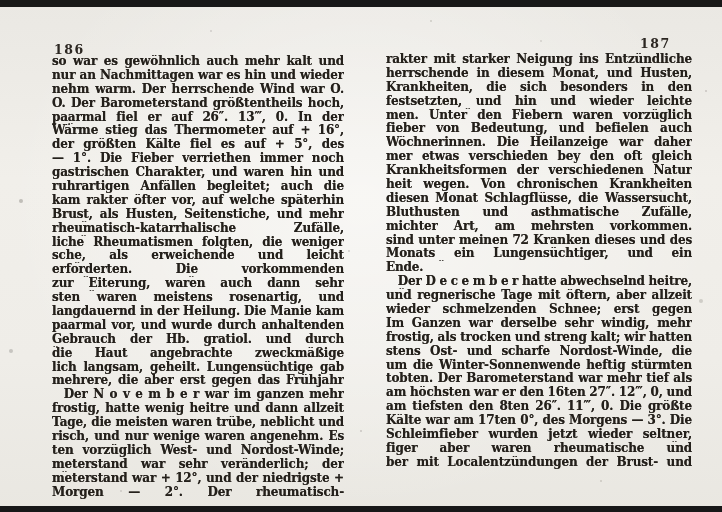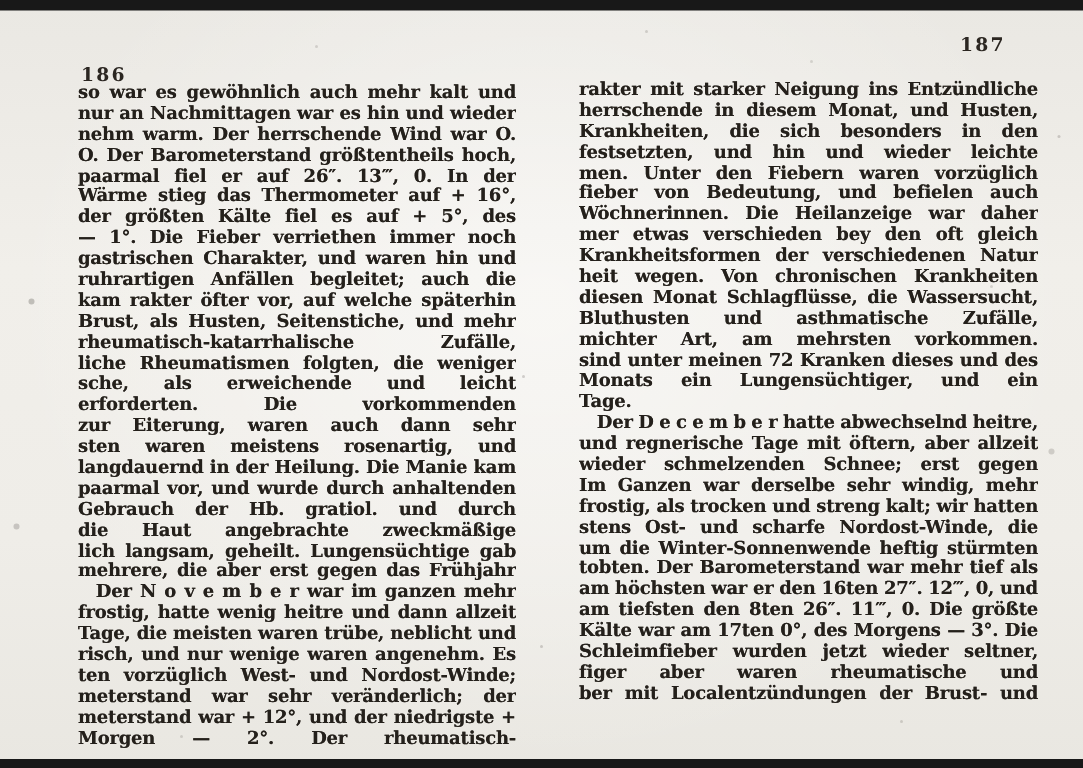--- a/index.html
+++ b/index.html
@@ -11,21 +11,21 @@
     font-family:"DejaVu Serif","Liberation Serif",serif;
     color:#24201b;
   }
   .edge{position:absolute;left:0;width:722px;background:#181818;}
   .edge.top{top:0;height:7px;}
   .edge.bottom{bottom:0;height:6px;}
   .pagenum{
     position:absolute;font-size:12.5px;font-weight:700;letter-spacing:1.5px;color:#2b2621;
   }
   .pagenum.left{left:54px;top:30px;margin-top:12px;}
-  .pagenum.right{left:640px;top:22px;}
+  .pagenum.right{left:640px;top:36px;}
   .col{position:absolute;font-size:12px;font-weight:700;}
   .col.left{left:52px;top:55px;width:292px;}
   .col.right{left:386px;top:53px;width:306px;}
   .tl{
     height:13.9px;line-height:13.9px;overflow:hidden;
     text-align:justify;text-align-last:justify;
     letter-spacing:-0.15px;word-spacing:-0.5px;
     white-space:normal;
     text-shadow:0 0 .4px rgba(30,26,22,.65);
   }
@@ -104,21 +104,21 @@
       <div class="tl">fieber von Bedeutung, und befielen auch gerne die</div>
       <div class="tl">Wöchnerinnen. Die Heilanzeige war daher auch im-</div>
       <div class="tl">mer etwas verschieden bey den oft gleich scheinenden</div>
       <div class="tl">Krankheitsformen der verschiedenen Natur der Krank-</div>
       <div class="tl">heit wegen. Von chronischen Krankheiten sahe man</div>
       <div class="tl">diesen Monat Schlagflüsse, die Wassersucht, den</div>
       <div class="tl">Bluthusten und asthmatische Zufälle, meistens schlei-</div>
       <div class="tl">michter Art, am mehrsten vorkommen. Gestorben</div>
       <div class="tl">sind unter meinen 72 Kranken dieses und des vorigen</div>
       <div class="tl">Monats ein Lungensüchtiger, und ein wassersüchtiges</div>
-      <div class="tl short">Tage.</div>
+      <div class="tl short">Ende.</div>
       <div class="tl"> Der D e c e m b e r hatte abwechselnd heitre, trübe</div>
       <div class="tl">und regnerische Tage mit öftern, aber allzeit bald</div>
       <div class="tl">wieder schmelzenden Schnee; erst gegen Ende dessel-</div>
       <div class="tl">Im Ganzen war derselbe sehr windig, mehr naß und</div>
       <div class="tl">frostig, als trocken und streng kalt; wir hatten mei-</div>
       <div class="tl">stens Ost- und scharfe Nordost-Winde, die besonders</div>
       <div class="tl">um die Winter-Sonnenwende heftig stürmten und</div>
       <div class="tl">tobten. Der Barometerstand war mehr tief als hoch,</div>
       <div class="tl">am höchsten war er den 16ten 27″. 12‴, 0, und</div>
       <div class="tl">am tiefsten den 8ten 26″. 11‴, 0. Die größte</div>

